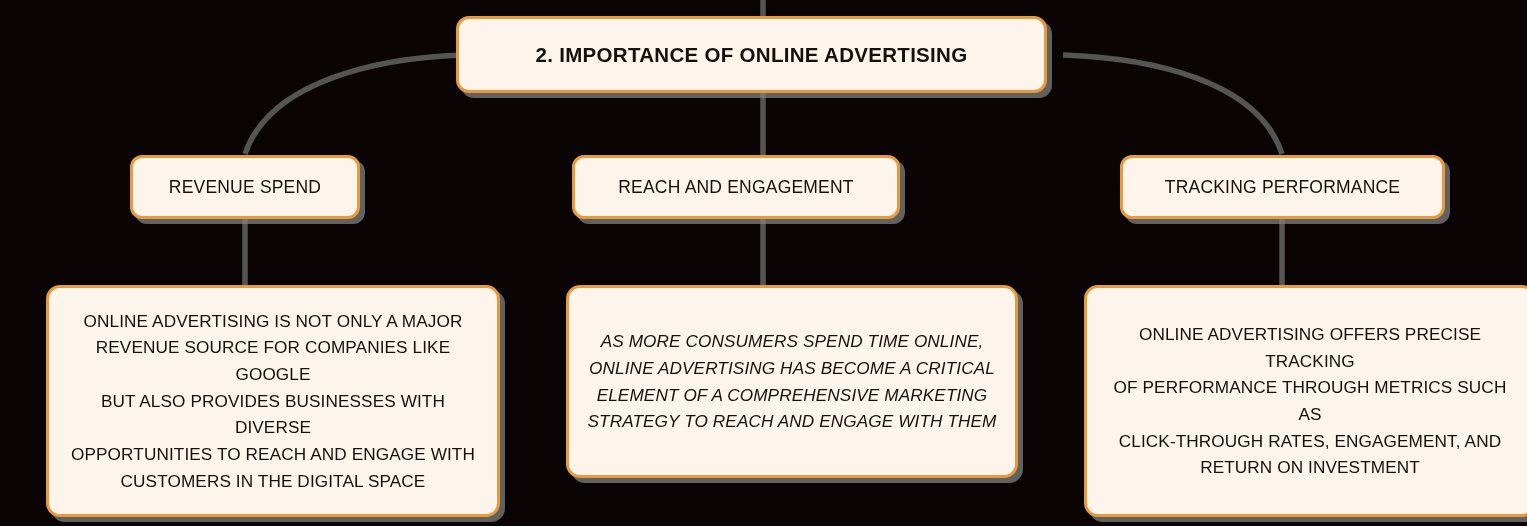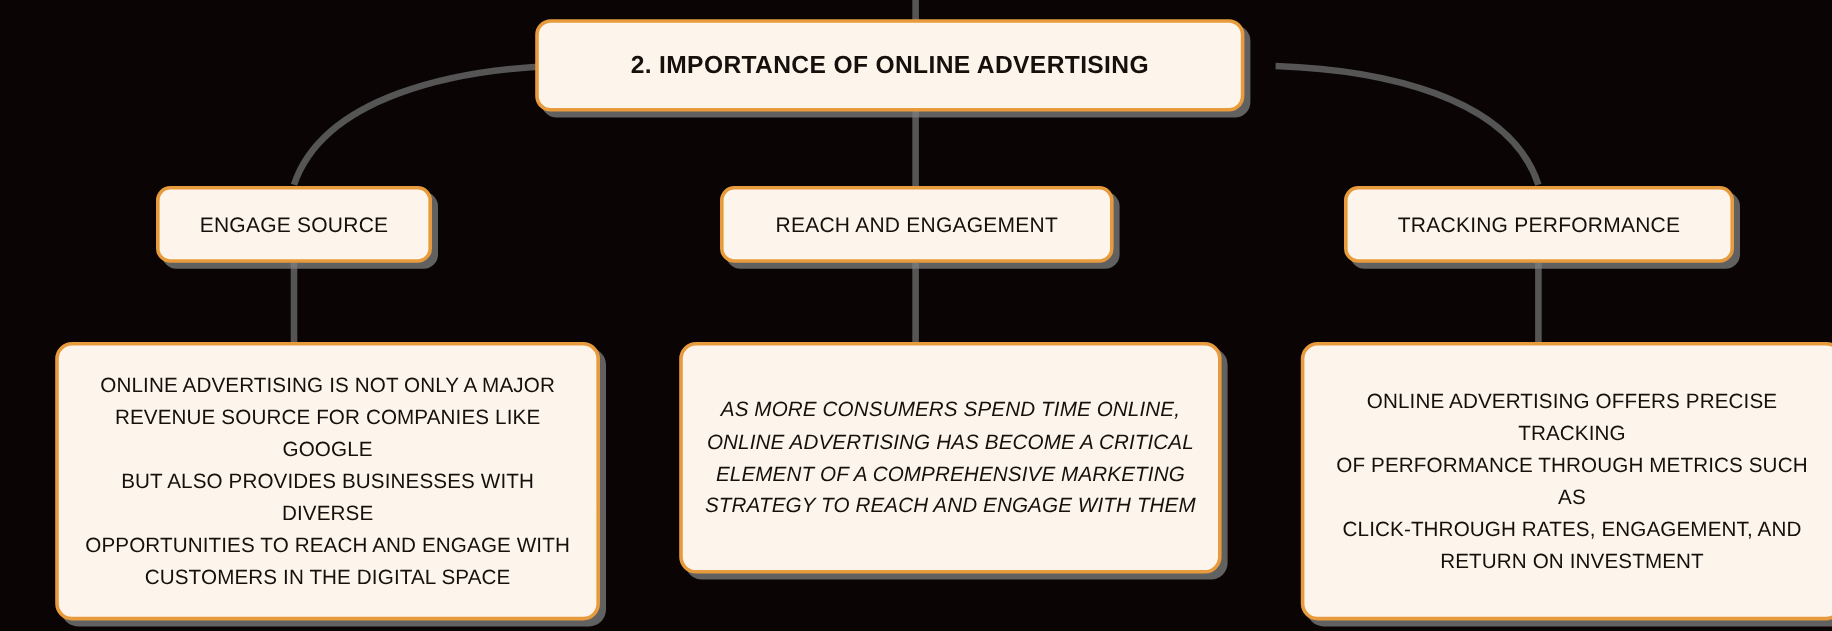--- a/index.html
+++ b/index.html
@@ -32,42 +32,42 @@
     border-radius: 12px;
     display: flex;
     align-items: center;
     justify-content: center;
     text-align: center;
     color: #15100c;
     z-index: 3;
     box-shadow: 5px 5px 0 0 rgba(128,128,128,0.75);
   }
   .node-root {
-    left: 446px;
+    left: 456px;
     top: 16px;
     width: 591px;
     height: 77px;
     border-radius: 13px;
   }
   .node-root .label {
     font-size: 20.5px;
     font-weight: bold;
     letter-spacing: 0.3px;
   }
   .node-branch {
     height: 64px;
     border-radius: 12px;
   }
   .node-branch .label {
     font-size: 17.5px;
     font-weight: normal;
     letter-spacing: 0.2px;
   }
   .branch-0 { left: 130px;  top: 155px; width: 230px; }
-  .branch-1 { left: 600px;  top: 155px; width: 328px; }
+  .branch-1 { left: 572px;  top: 155px; width: 328px; }
   .branch-2 { left: 1120px; top: 155px; width: 325px; }
 
   .node-leaf {
     border-radius: 14px;
     padding: 14px 16px;
     align-items: center;
     margin-left: 28px;
   }
   .node-leaf .label {
     font-size: 17.2px;
@@ -100,21 +100,21 @@
       <path d="M 763,219 L 763,287"></path>
       <path d="M 1282,219 L 1282,287"></path>
     </g>
   </svg>
 
   <div class="node node-root">
     <span class="label">2. IMPORTANCE OF ONLINE ADVERTISING</span>
   </div>
 
   <div class="node node-branch branch-0">
-    <span class="label">ENGAGE SOURCE</span>
+    <span class="label">REVENUE SPEND</span>
   </div>
   <div class="node node-branch branch-1">
     <span class="label">REACH AND ENGAGEMENT</span>
   </div>
   <div class="node node-branch branch-2">
     <span class="label">TRACKING PERFORMANCE</span>
   </div>
 
   <div class="node node-leaf leaf-0">
     <span class="label">ONLINE ADVERTISING IS NOT ONLY A MAJOR

